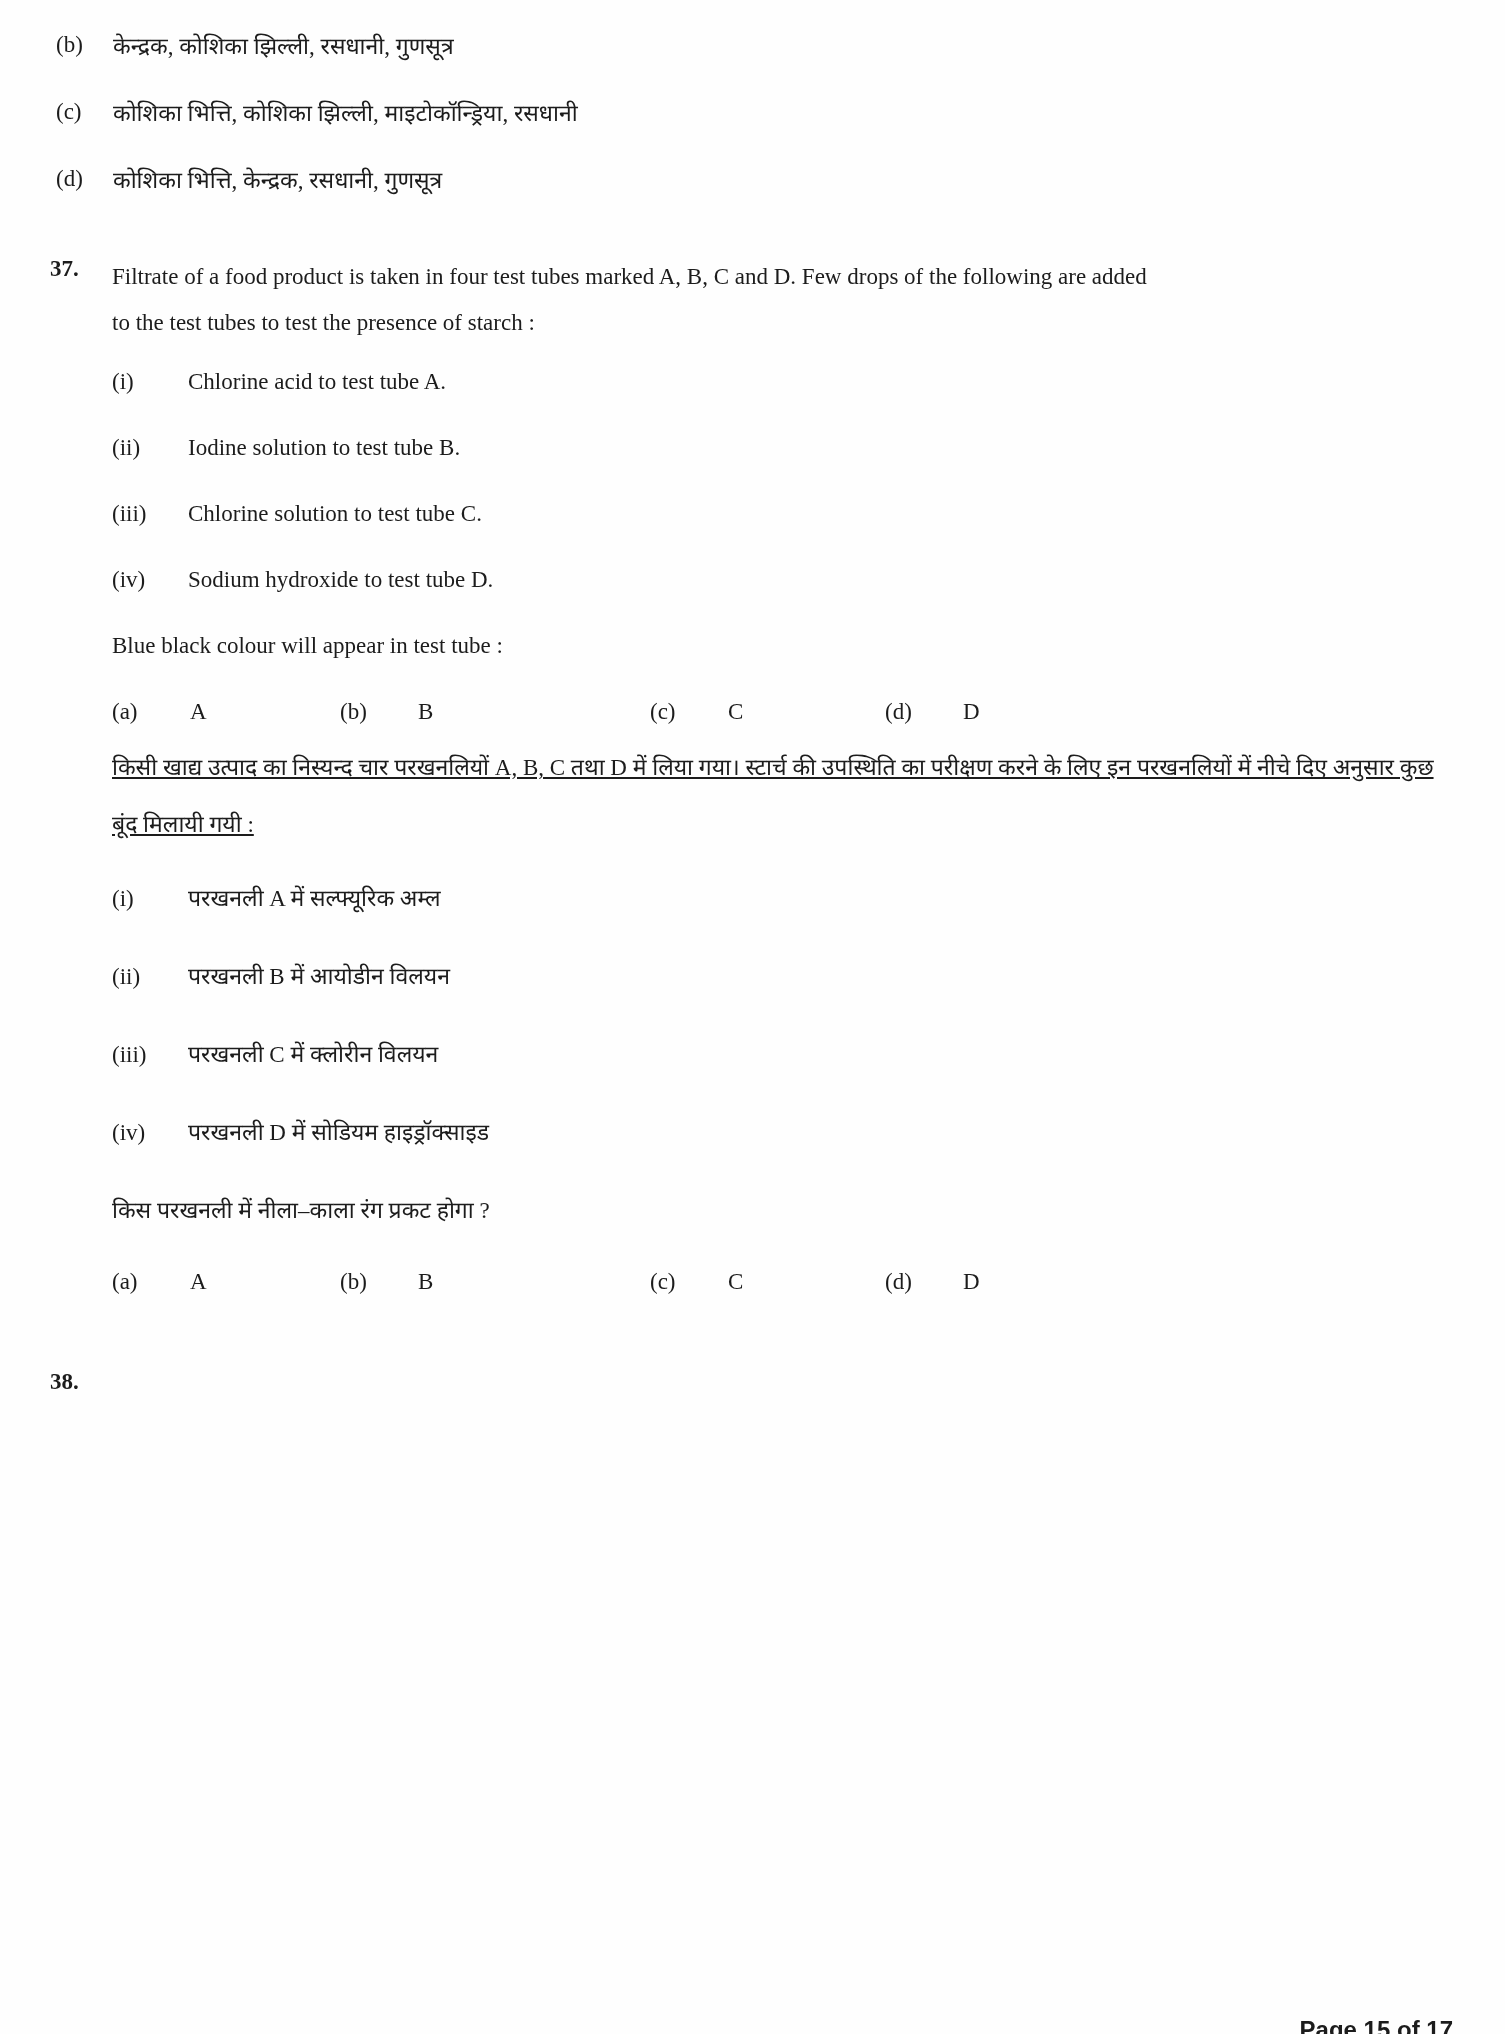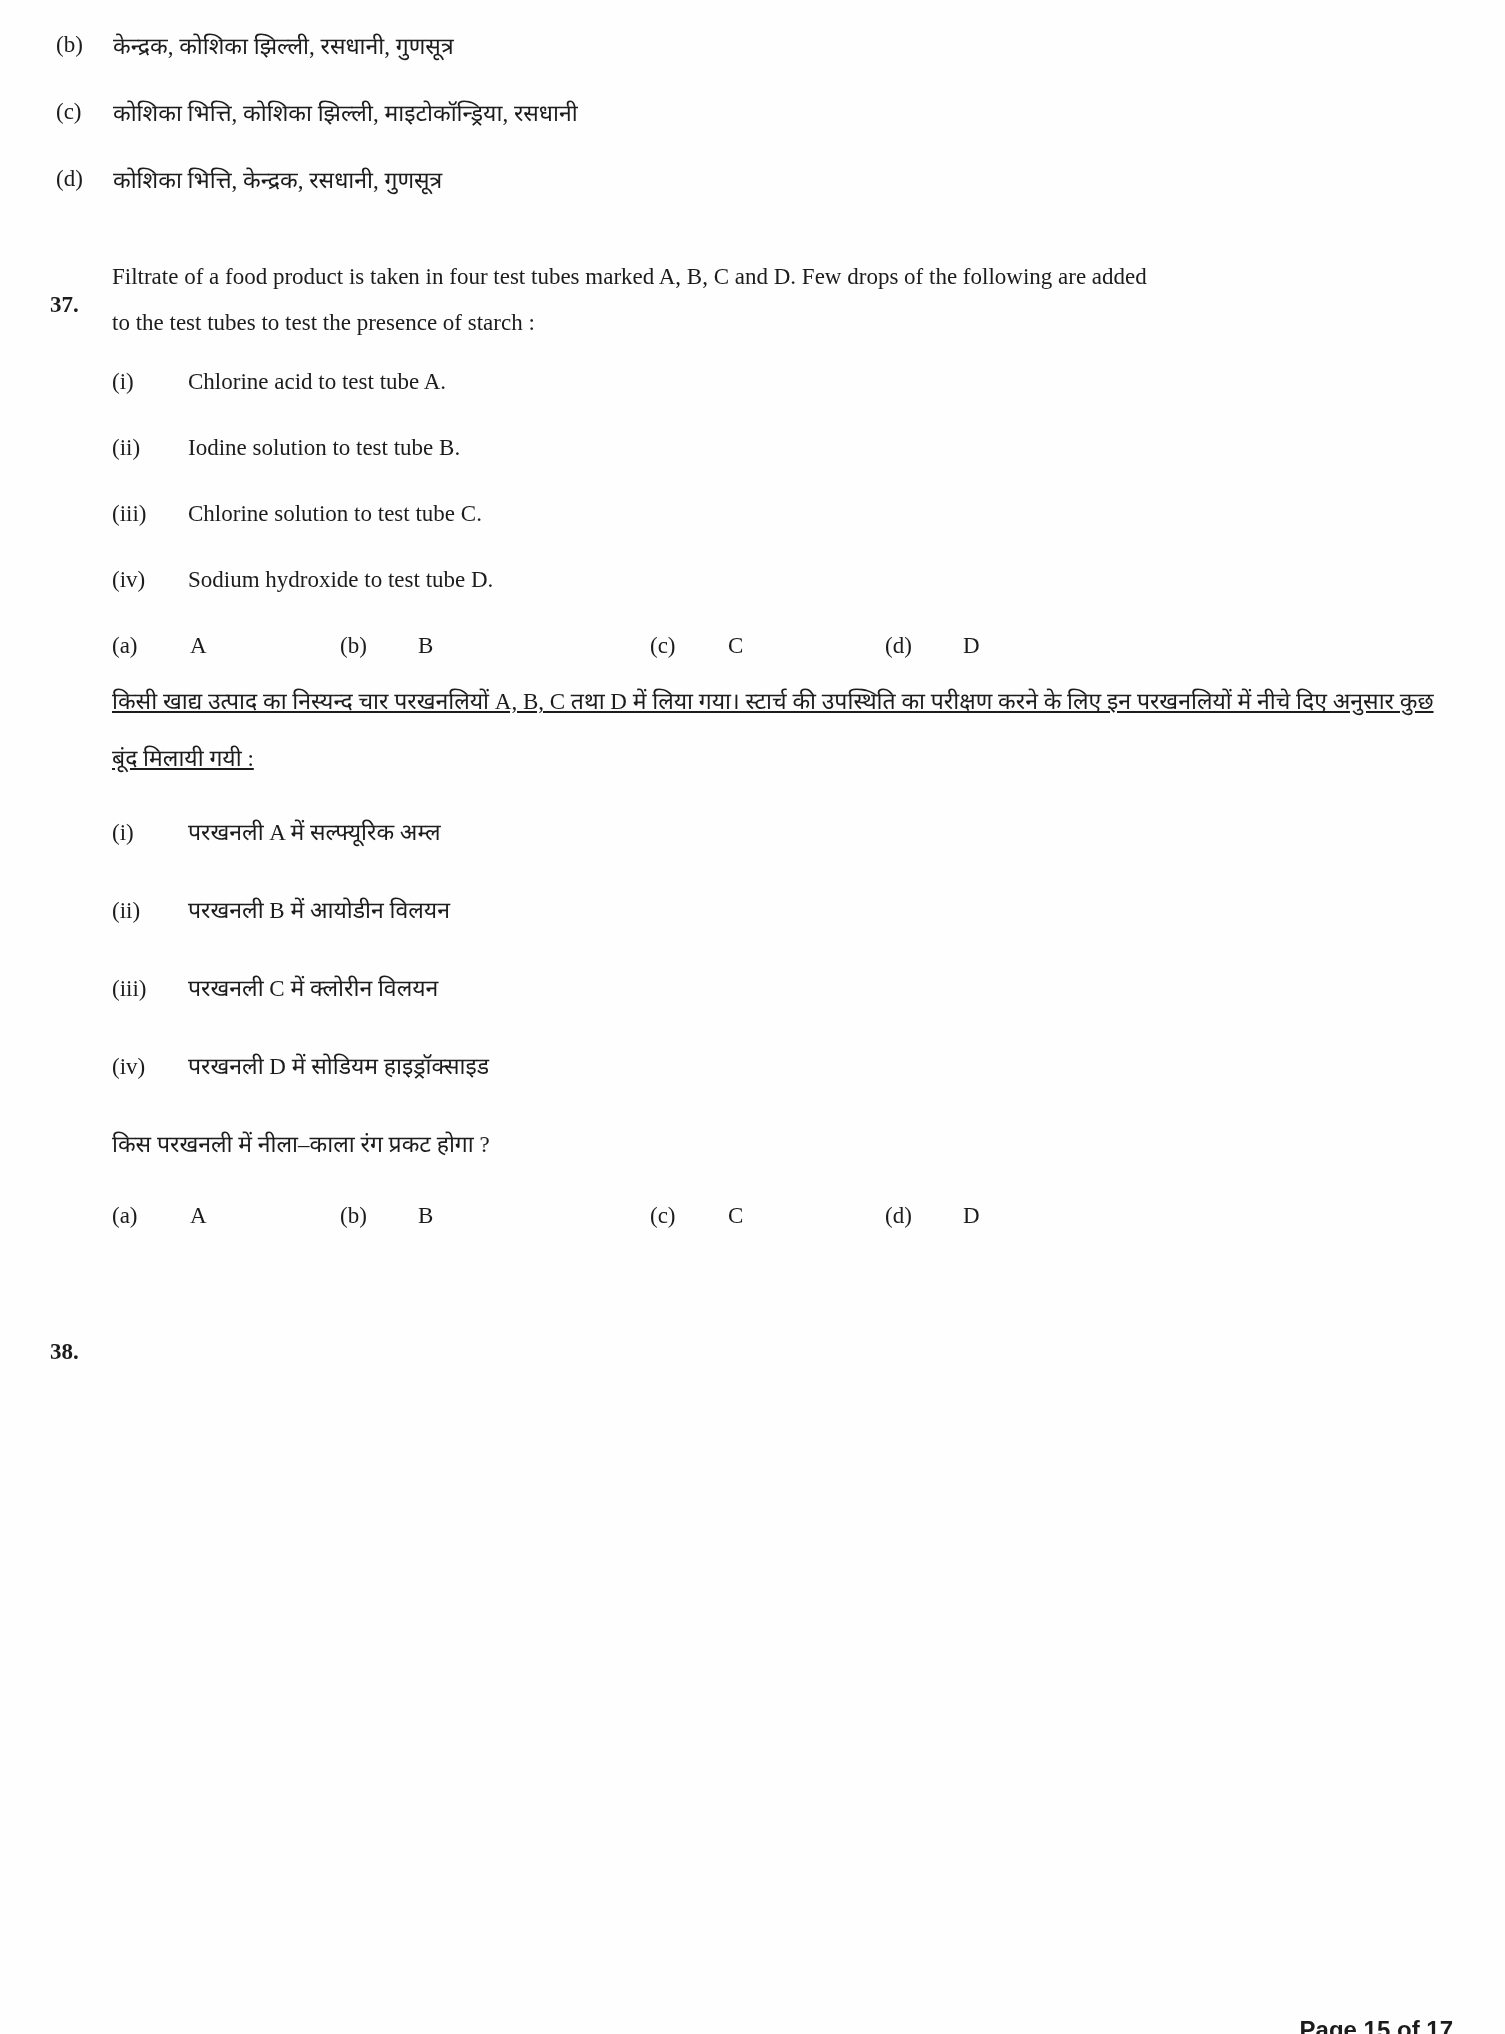--- a/index.html
+++ b/index.html
@@ -19,21 +19,21 @@
 
   
   .opt-block { padding-left: 6px; margin-bottom: 56px; }
   .opt-row { display: flex; margin-bottom: 33px; }
   .opt-row:last-child { margin-bottom: 0; }
   .opt-label { flex: 0 0 57px; }
   .opt-text { flex: 1; line-height: 34px; font-family: Liberation Serif, serif; }
 
   
   .q { display: flex; }
-  .qnum { flex: 0 0 62px; font-weight: 700; margin-top: 36px; }
+  .qnum { flex: 0 0 62px; font-weight: 700; }
   .qbody { flex: 1; min-width: 0; }
 
   .para-en { max-width: 1035px; line-height: 46px; margin: 0 0 21px 0; }
   .step-row { display: flex; margin-bottom: 36px; }
   .step-label { flex: 0 0 76px; }
   .step-text { flex: 1; }
   .prompt-en { margin: 0 0 36px 0; }
 
   .mcq { display: flex; }
   .mcq-en { margin: 0 0 12px 0; }
@@ -101,20 +101,21 @@
         </div>
         <div class="step-row">
           <span class="step-label">(iii)</span>
           <span class="step-text">Chlorine solution to test tube C.</span>
         </div>
         <div class="step-row">
           <span class="step-label">(iv)</span>
           <span class="step-text">Sodium hydroxide to test tube D.</span>
         </div>
 
+        <p class="prompt-en">Blue black colour will appear in test tube :</p>
 
         <div class="mcq mcq-en">
           <div class="pair pair-a">
             <span class="p-label">(a)</span>
             <span class="p-value">A</span>
           </div>
           <div class="pair pair-b">
             <span class="p-label">(b)</span>
             <span class="p-value">B</span>
           </div>

